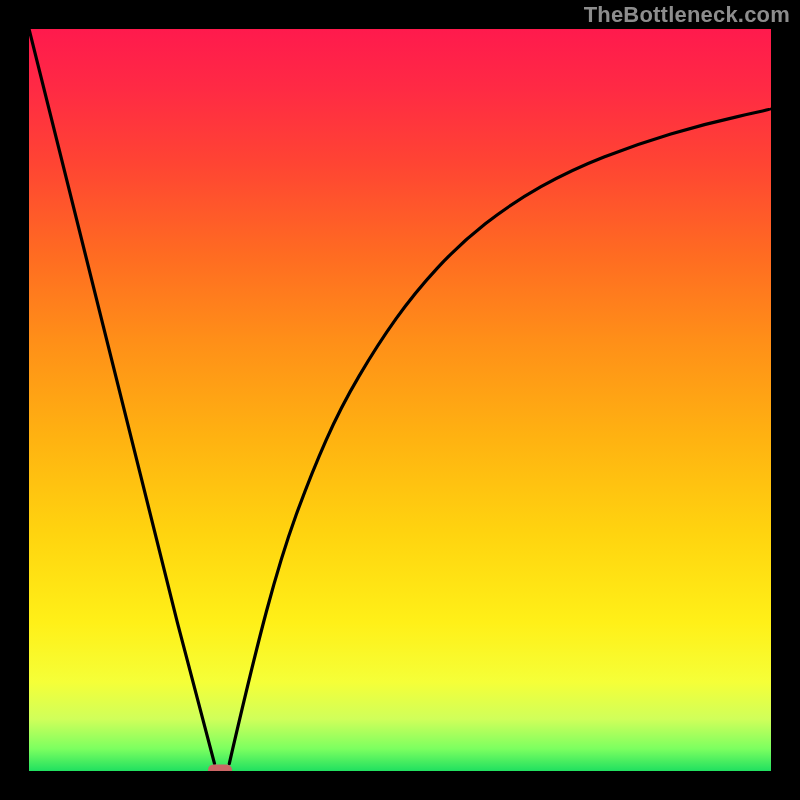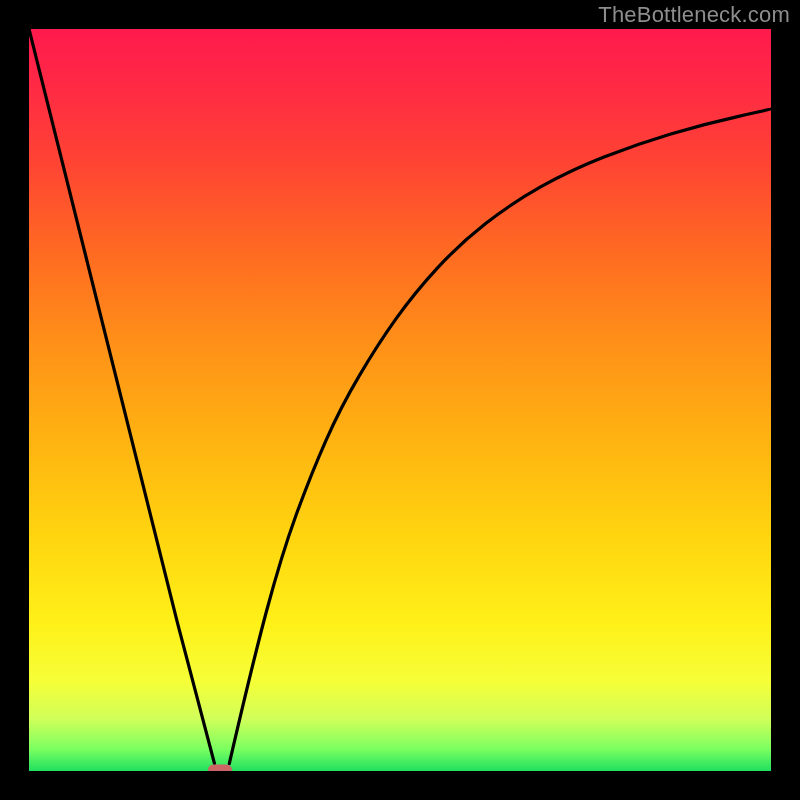--- a/index.html
+++ b/index.html
@@ -54,21 +54,21 @@
     background: #cc6666;
     transform: translate(-50%, -50%);
   }
   .watermark {
     position: absolute;
     top: 2px;
     right: 10px;
     color: #8d8d8d;
     font-size: 22px;
     letter-spacing: 0.2px;
-    font-weight: 400;
+    font-weight: 700;
   }
 </style>
 </head>
 <body>
 
 <div class="watermark">TheBottleneck.com</div>
 
 <div class="frame">
 
   <svg class="curve" viewBox="0 0 742 742" preserveAspectRatio="none">

